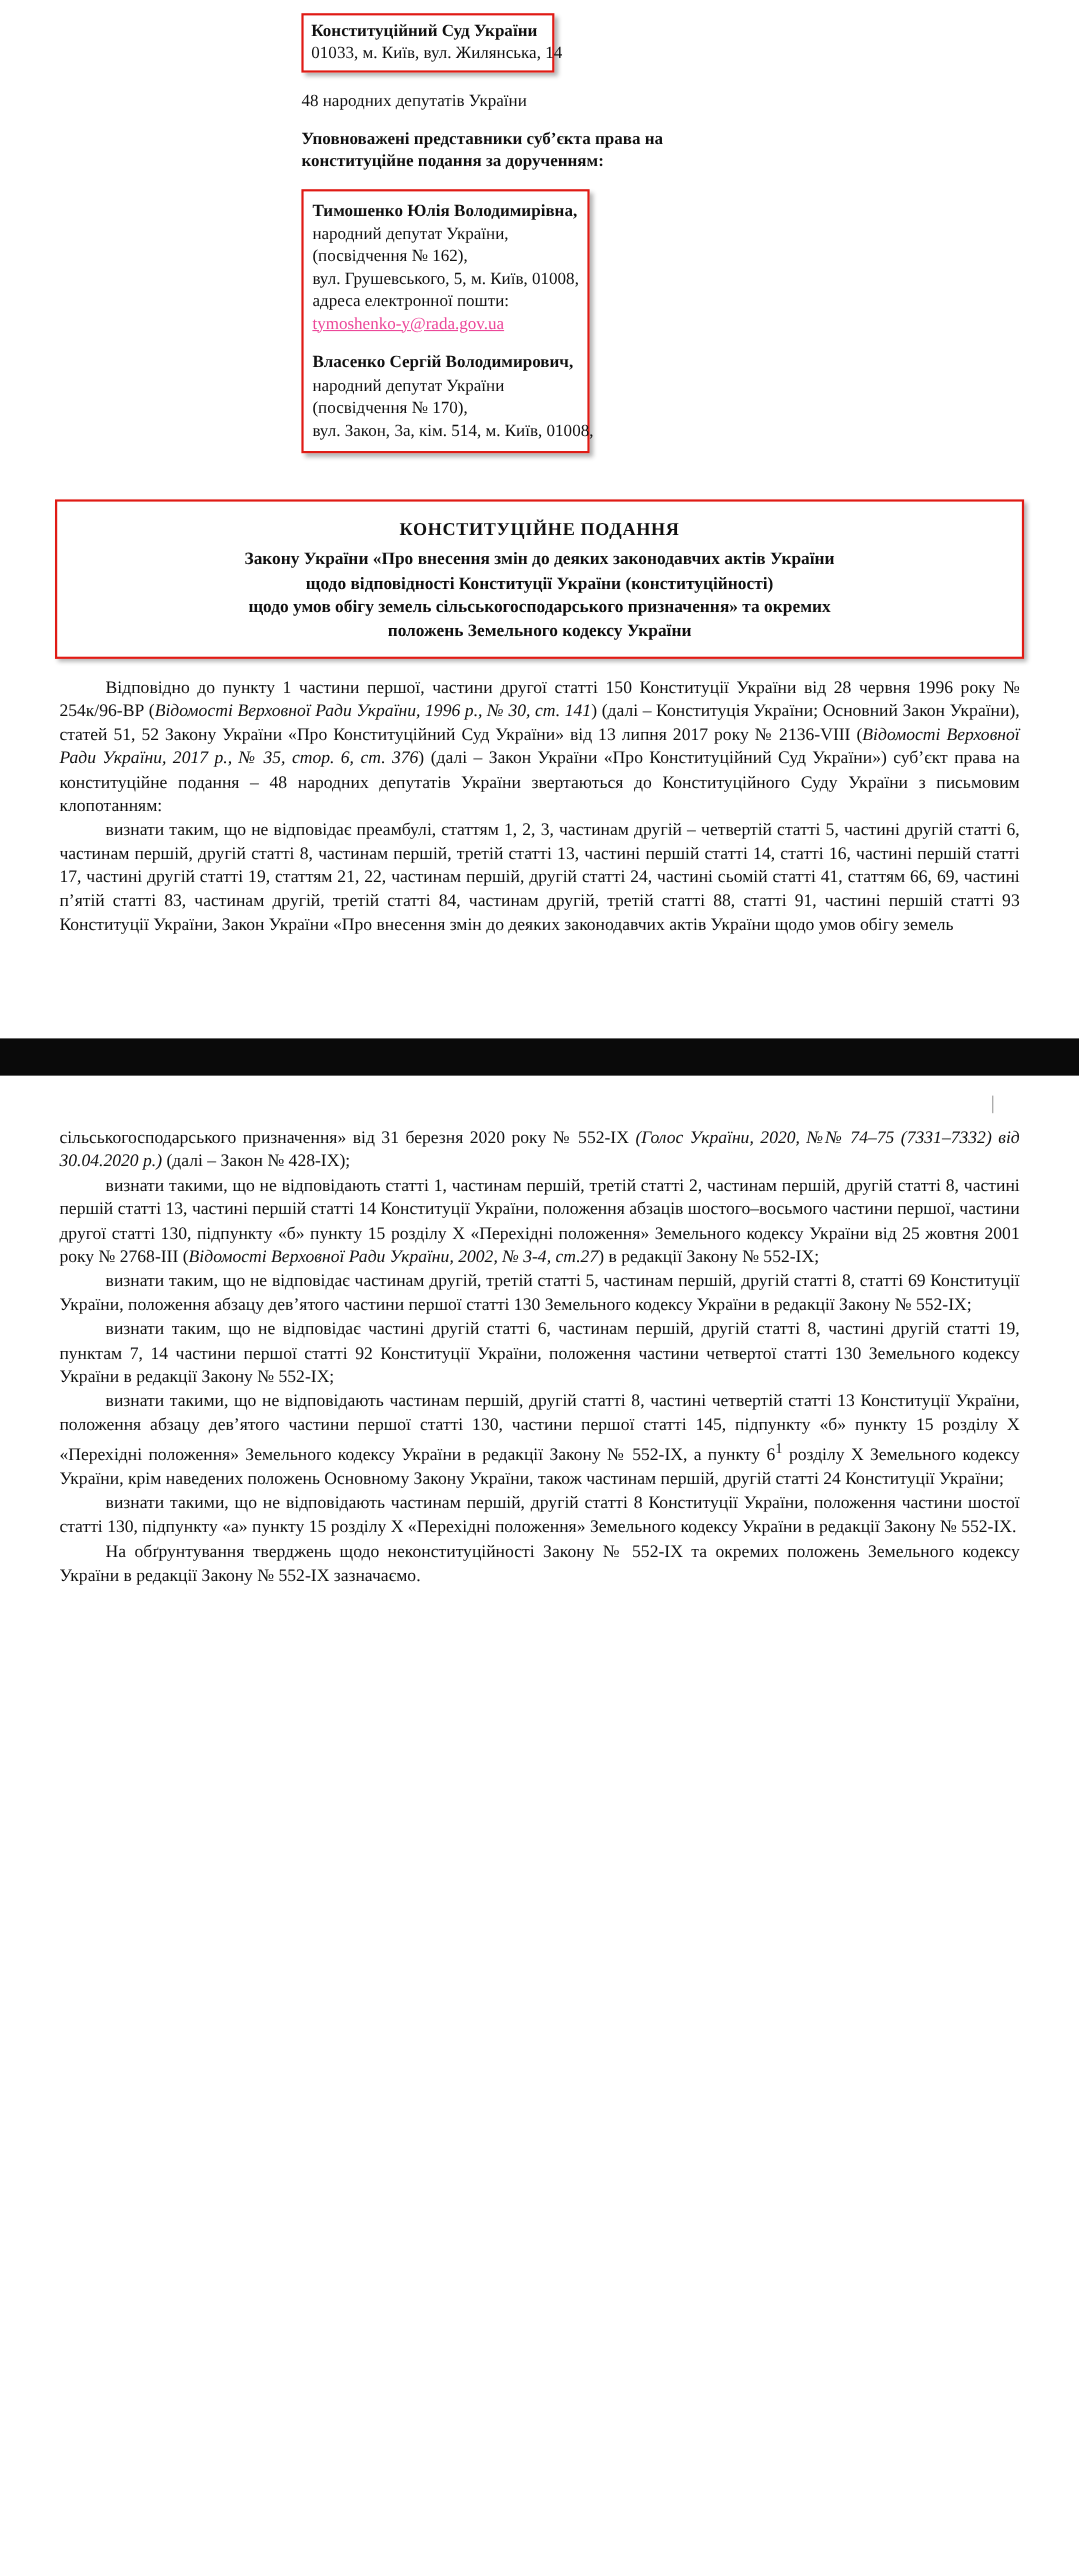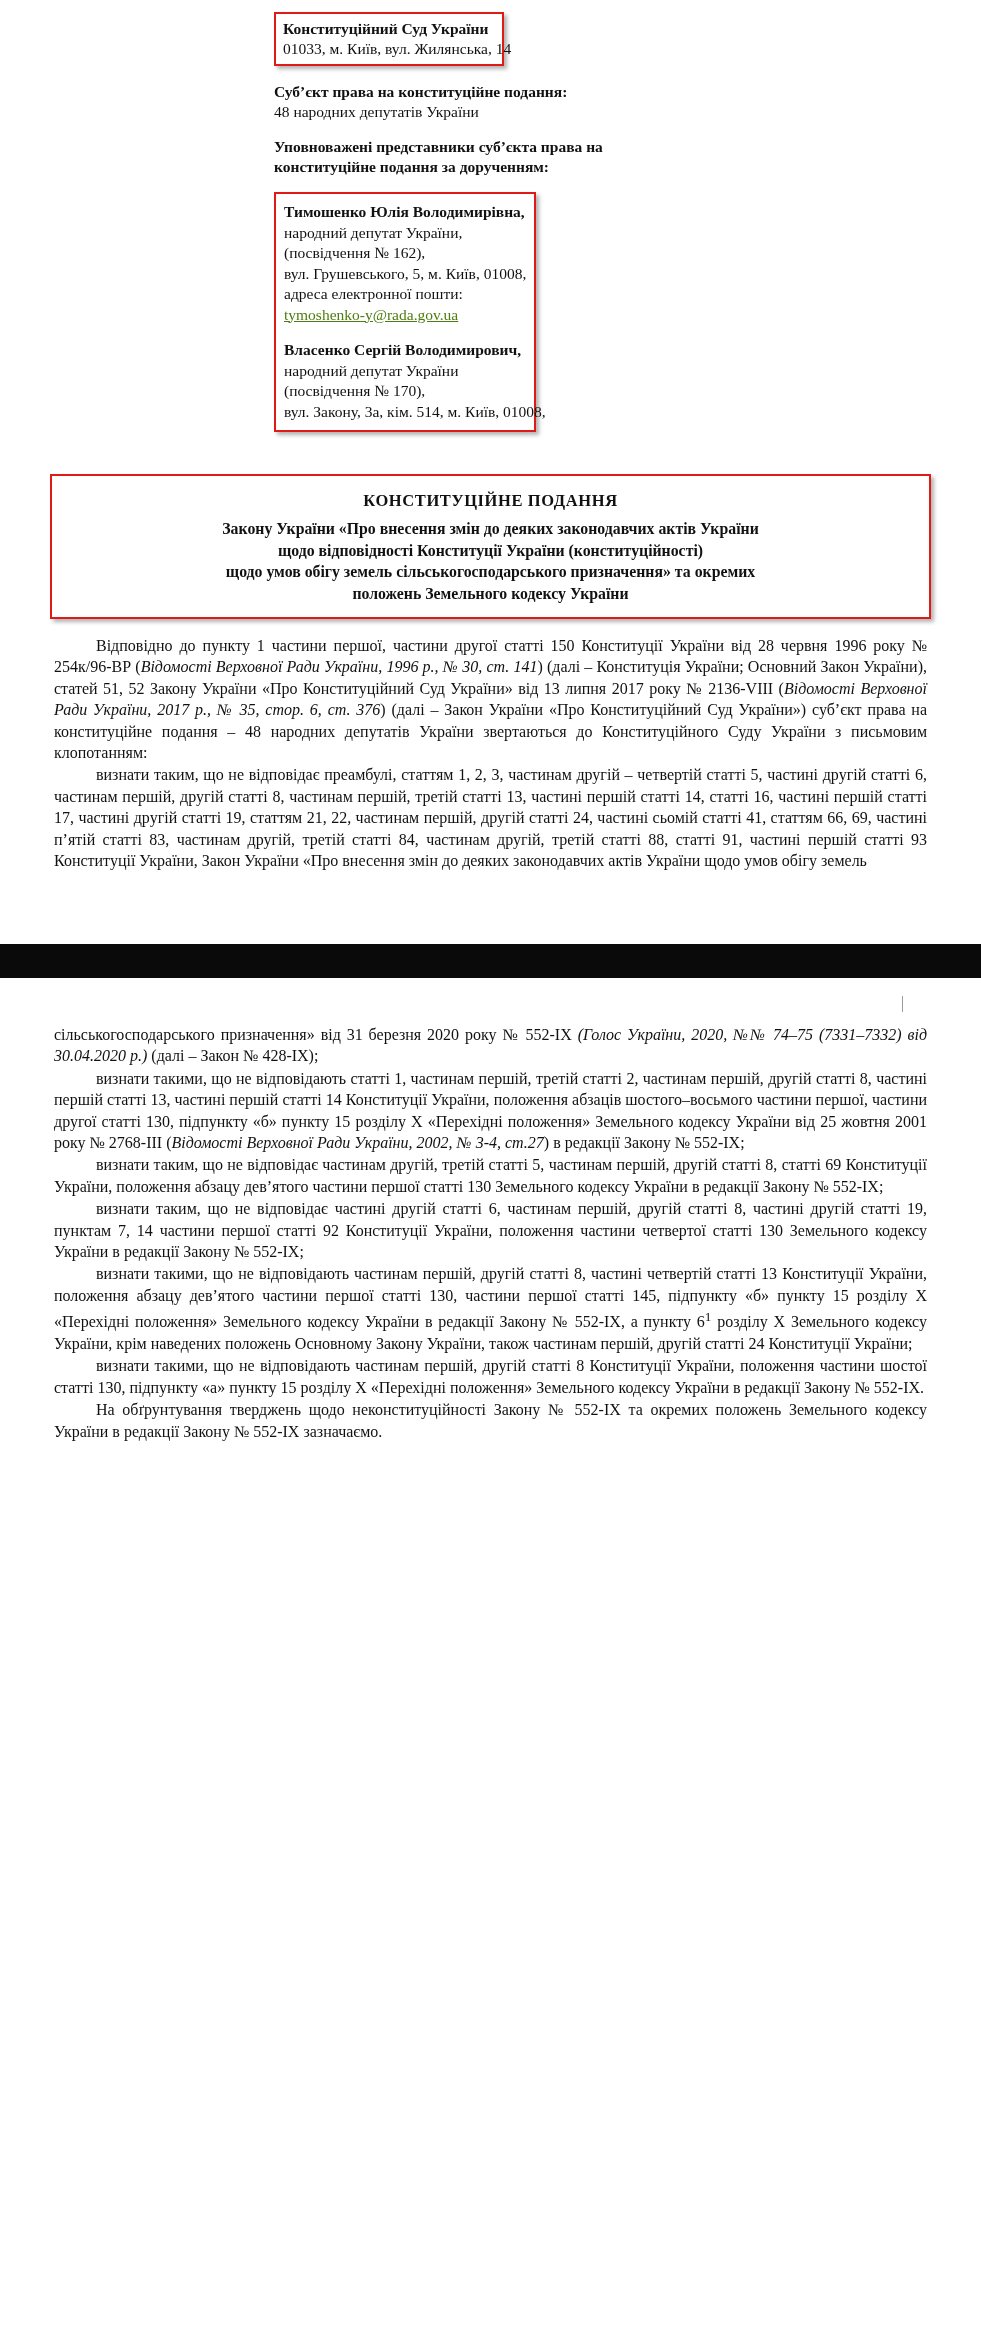--- a/index.html
+++ b/index.html
@@ -61,21 +61,21 @@
 
   .reps-box {
     width: 262px;
     padding: 8px 6px 8px 8px;
     margin-top: 2px;
   }
   .rep + .rep { margin-top: 15px; }
   .reps-box .line { font-size: 15.5px; line-height: 20.5px; }
   .email-link {
     text-decoration: underline;
-    color: #4d7c0f;
+    color: #ec4899;
   }
 
   
   .title-box {
     margin: 42px 4px 0 4px;
     padding: 14px 10px 13px 10px;
     text-align: center;
   }
   .title-main {
     font-weight: bold;
@@ -138,21 +138,20 @@
 <div class="page page-one">
 
   <div class="addr-zone">
 
     <div class="hl-box court-box">
       <div class="line b">Конституційний Суд України</div>
       <div class="line">01033, м. Київ, вул. Жилянська, 14</div>
     </div>
 
     <div class="plain-block">
-      <div class="line b">Суб’єкт права на конституційне подання:</div>
       <div class="line">48 народних депутатів України</div>
     </div>
 
     <div class="plain-block">
       <div class="line b">Уповноважені представники суб’єкта права на</div>
       <div class="line b">конституційне подання за дорученням:</div>
     </div>
 
     <div class="hl-box reps-box">
 
@@ -162,21 +161,21 @@
         <div class="line">(посвідчення № 162),</div>
         <div class="line">вул. Грушевського, 5, м. Київ, 01008,</div>
         <div class="line">адреса електронної пошти:</div>
         <div class="line"><span class="email-link">tymoshenko-y@rada.gov.ua</span></div>
       </div>
 
       <div class="rep">
         <div class="line b">Власенко Сергій Володимирович,</div>
         <div class="line">народний депутат України</div>
         <div class="line">(посвідчення № 170),</div>
-        <div class="line">вул. Закону, 3а, кім. 514, м. Київ, 01008,</div>
+        <div class="line">вул. Закон, 3а, кім. 514, м. Київ, 01008,</div>
       </div>
 
     </div>
   </div>
 
   <div class="hl-box title-box">
     <div class="title-main">КОНСТИТУЦІЙНЕ ПОДАННЯ</div>
     <div class="title-sub">Закону України «Про внесення змін до деяких законодавчих актів України</div>
     <div class="title-sub">щодо відповідності Конституції України (конституційності)</div>
     <div class="title-sub">щодо умов обігу земель сільськогосподарського призначення» та окремих</div>

